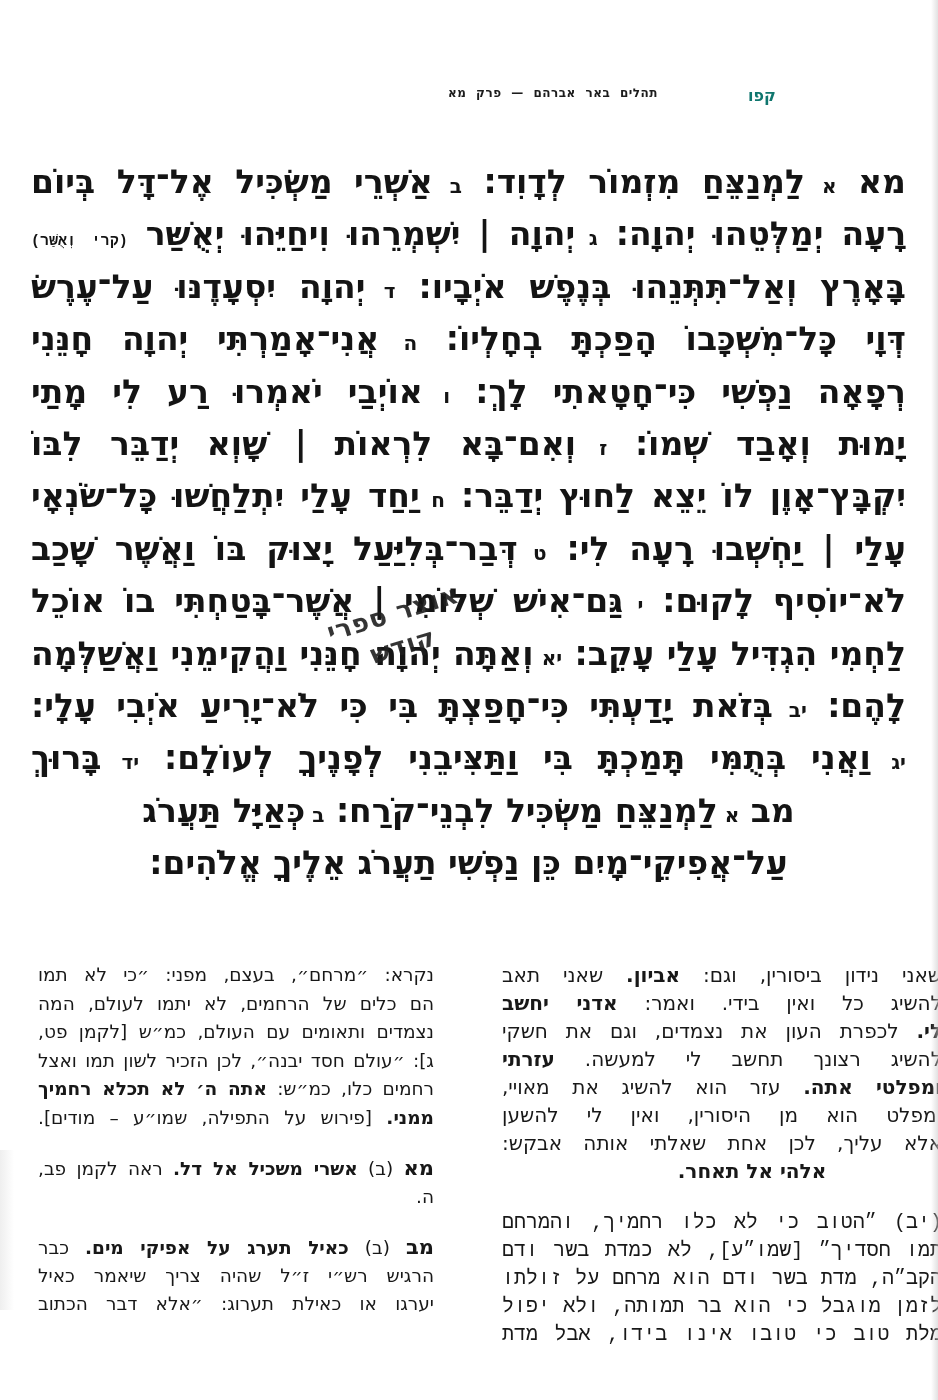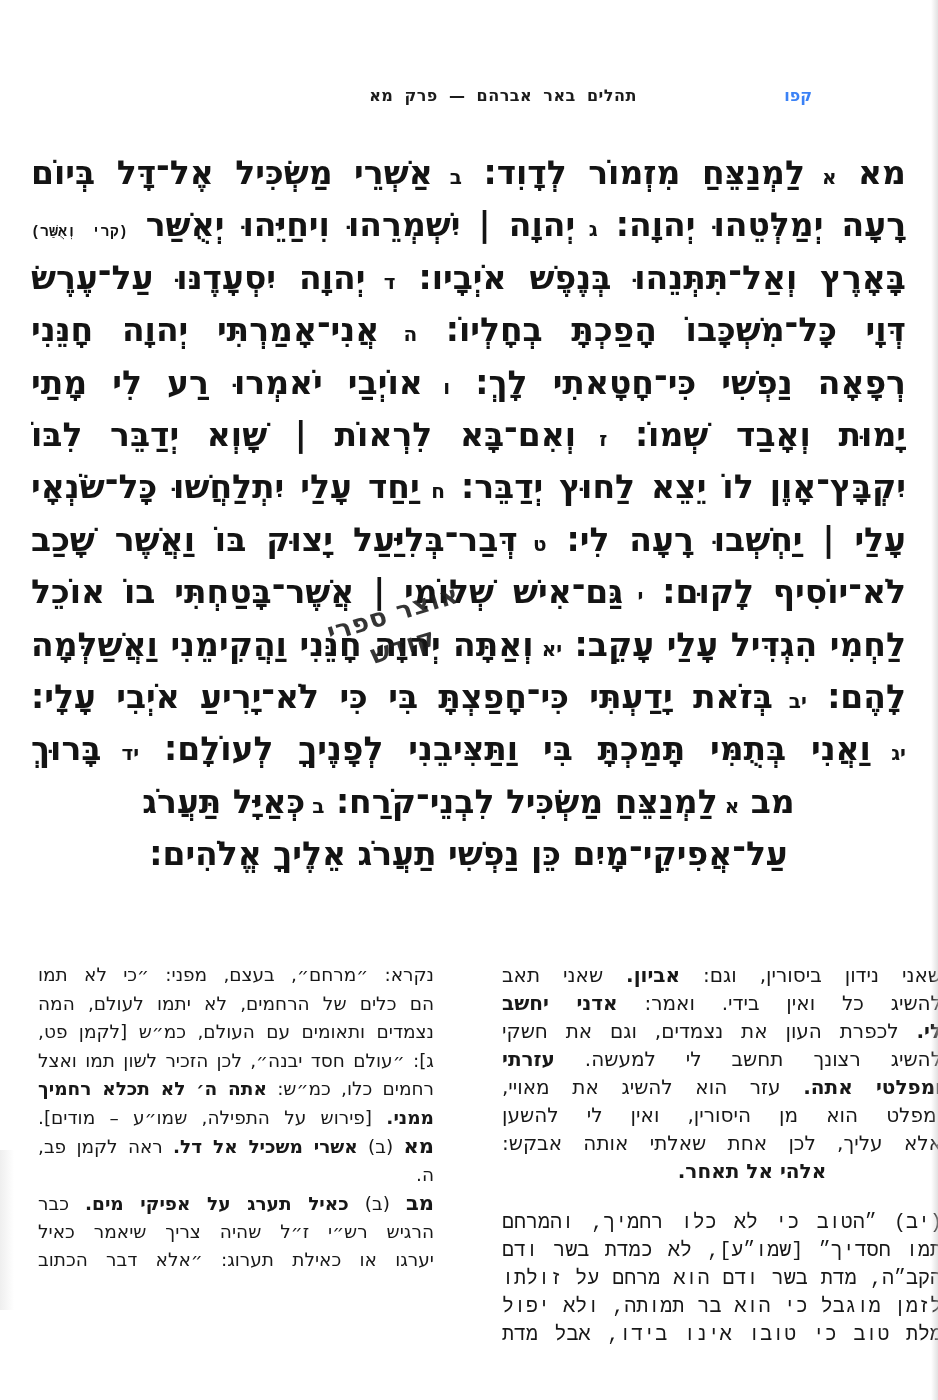--- a/index.html
+++ b/index.html
@@ -4,29 +4,29 @@
 <style>
   html,body { margin:0; padding:0; background:#e8e8e8; }
   .page {
     position:relative; width:938px; height:1400px; margin:0 auto;
     background:#ffffff; overflow:hidden; direction:rtl;
     font-family:"DejaVu Sans", sans-serif; color:#121212;
   }
   
   .htitle {
     position:absolute; top:86px; left:348px; width:310px;
-    text-align:center; font-size:16px; font-weight:bold;
+    text-align:right; font-size:12px; font-weight:bold;
     word-spacing:5px; letter-spacing:0.5px; color:#1c1c1c;
   }
   .pagenum {
     position:absolute; top:86px; left:748px; width:64px;
-    text-align:right; font-size:16px; font-weight:bold; color:#3b82f6;
+    text-align:left; font-size:16px; font-weight:bold; color:#0f766e;
   }
   
-  .psalm { position:absolute; top:147px; left:31px; width:875px; }
+  .psalm { position:absolute; top:156px; left:31px; width:875px; }
   .psalm .tline {
     height:52.4px; line-height:52.4px; overflow:hidden;
     font-size:33px; font-weight:bold; color:#141414;
     text-align:justify; text-align-last:justify; white-space:normal;
   }
   .psalm .tline.c { text-align:left; text-align-last:center; }
   .vn  { font-size:20px; font-weight:bold; }
   .kri { font-size:15px; font-weight:bold;font-family:Liberation Mono, monospace; }
   .chap{ font-weight:bold; }
   
@@ -36,21 +36,21 @@
   .col-right { left:454px; width:440px; font-size:20px;margin-left:48px; }
   .col-right .tline { height:28px; line-height:28px; }
   .col .tline {
     overflow:hidden; text-align:justify; text-align-last:justify;
   }
   .col .tline.cr { text-align:right; text-align-last:center; padding-left:60px; }
   .col .tline.ri { text-align:right;  text-align-last:right;  padding-left:155px; }
   .b   { font-weight:bold; }
   .chb { font-weight:bold; font-size:21px; }
   .mt1 { margin-top:24px;font-family:Liberation Mono, monospace; }
-  .mt2 { }
+  .mt2 { margin-top:22px; }
   
   .watermark {
     position:absolute; left:291px; top:596px; width:204px; height:34px;
     line-height:34px; text-align:center; font-size:26px; font-weight:bold;
     letter-spacing:1px; color:#1f1f1f; opacity:0.9;
     transform:rotate(-17deg);
   }
   
   .edge-r {
     position:absolute; right:0; top:0; width:7px; height:100%;

